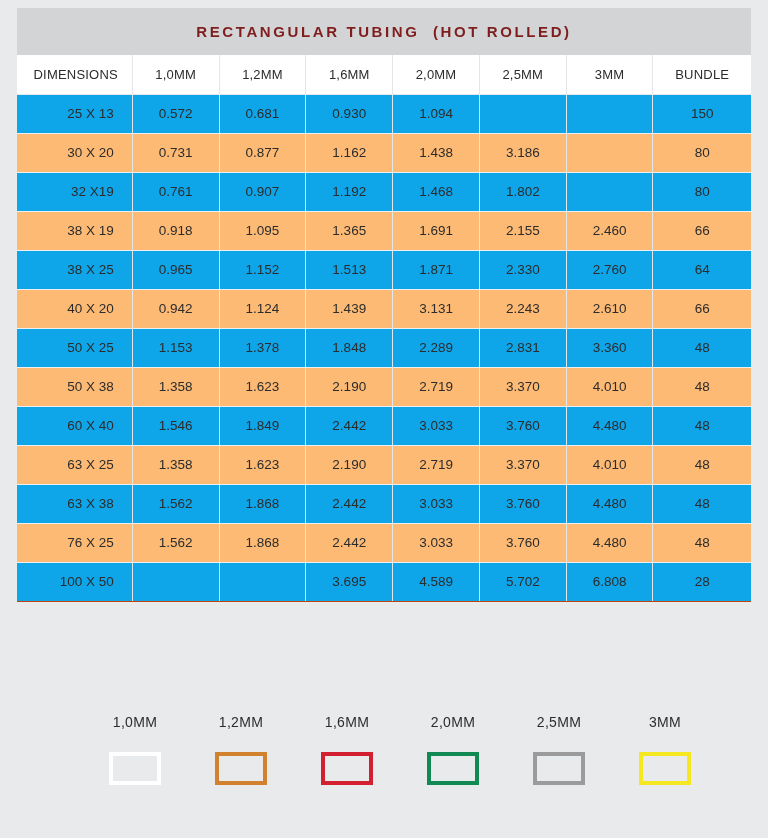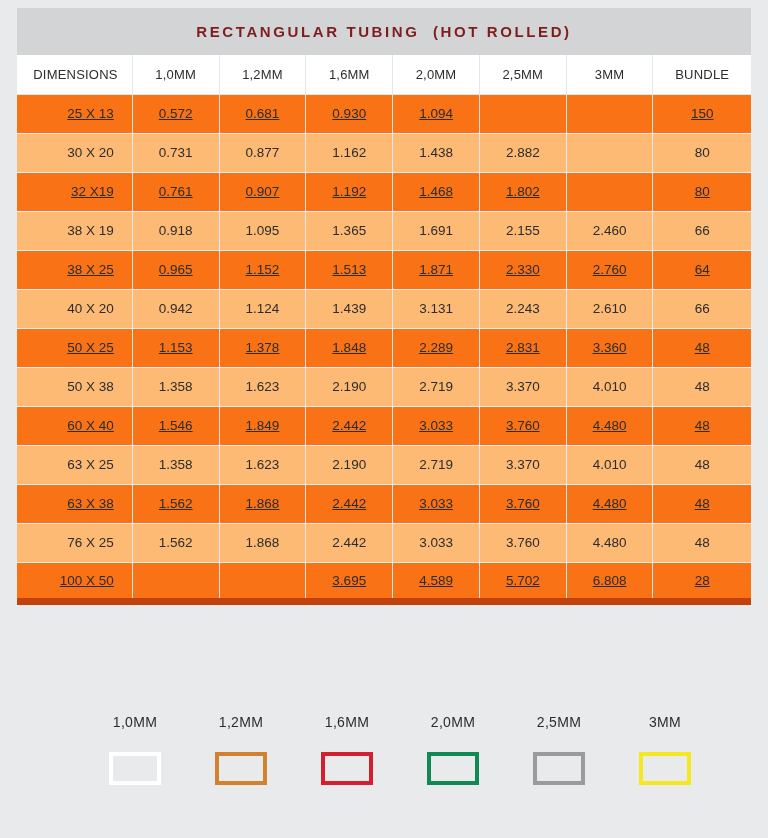--- a/index.html
+++ b/index.html
@@ -74,35 +74,35 @@
   table.spec td:last-child { border-right: none; }
 
   table.spec thead th {
     background: #ffffff;
     text-align: center;
     letter-spacing: 0.2px;
     font-size: 13px;
     border-bottom: 1px solid #e4e6e8;
   }
   table.spec thead th.h-dim {
-    text-align: center;
+    text-align: right;
     padding-left: 16px;
   }
 
-  table.spec tbody tr.alt  { background: #f97316; text-decoration: underline; }
+  table.spec tbody tr.alt  { background: #0ea5e9; }
   table.spec tbody tr.plain{ background: #fdba74; }
   table.spec tbody td {
     text-align: center;
     border-bottom: 1px solid #eceef0;
   }
   table.spec tbody td.dim {
     text-align: right;
     padding-right: 18px;
   }
-  table.spec tbody tr:last-child td { border-bottom: 7px solid #c2410c; }
+  table.spec tbody tr:last-child td { border-bottom: 1px solid #c2410c; }
 
   
   .legend {
     position: absolute;
     left: 17px;
     top: 714px;
     width: 734px;
     height: 118px;
   }
   .legend-row {
@@ -174,21 +174,21 @@
             <td></td>
             <td></td>
             <td>150</td>
           </tr>
           <tr class="plain">
             <td class="dim">30 X 20</td>
             <td>0.731</td>
             <td>0.877</td>
             <td>1.162</td>
             <td>1.438</td>
-            <td>2.882</td>
+            <td>3.186</td>
             <td></td>
             <td>80</td>
           </tr>
           <tr class="alt">
             <td class="dim">32 X19</td>
             <td>0.761</td>
             <td>0.907</td>
             <td>1.192</td>
             <td>1.468</td>
             <td>1.802</td>

